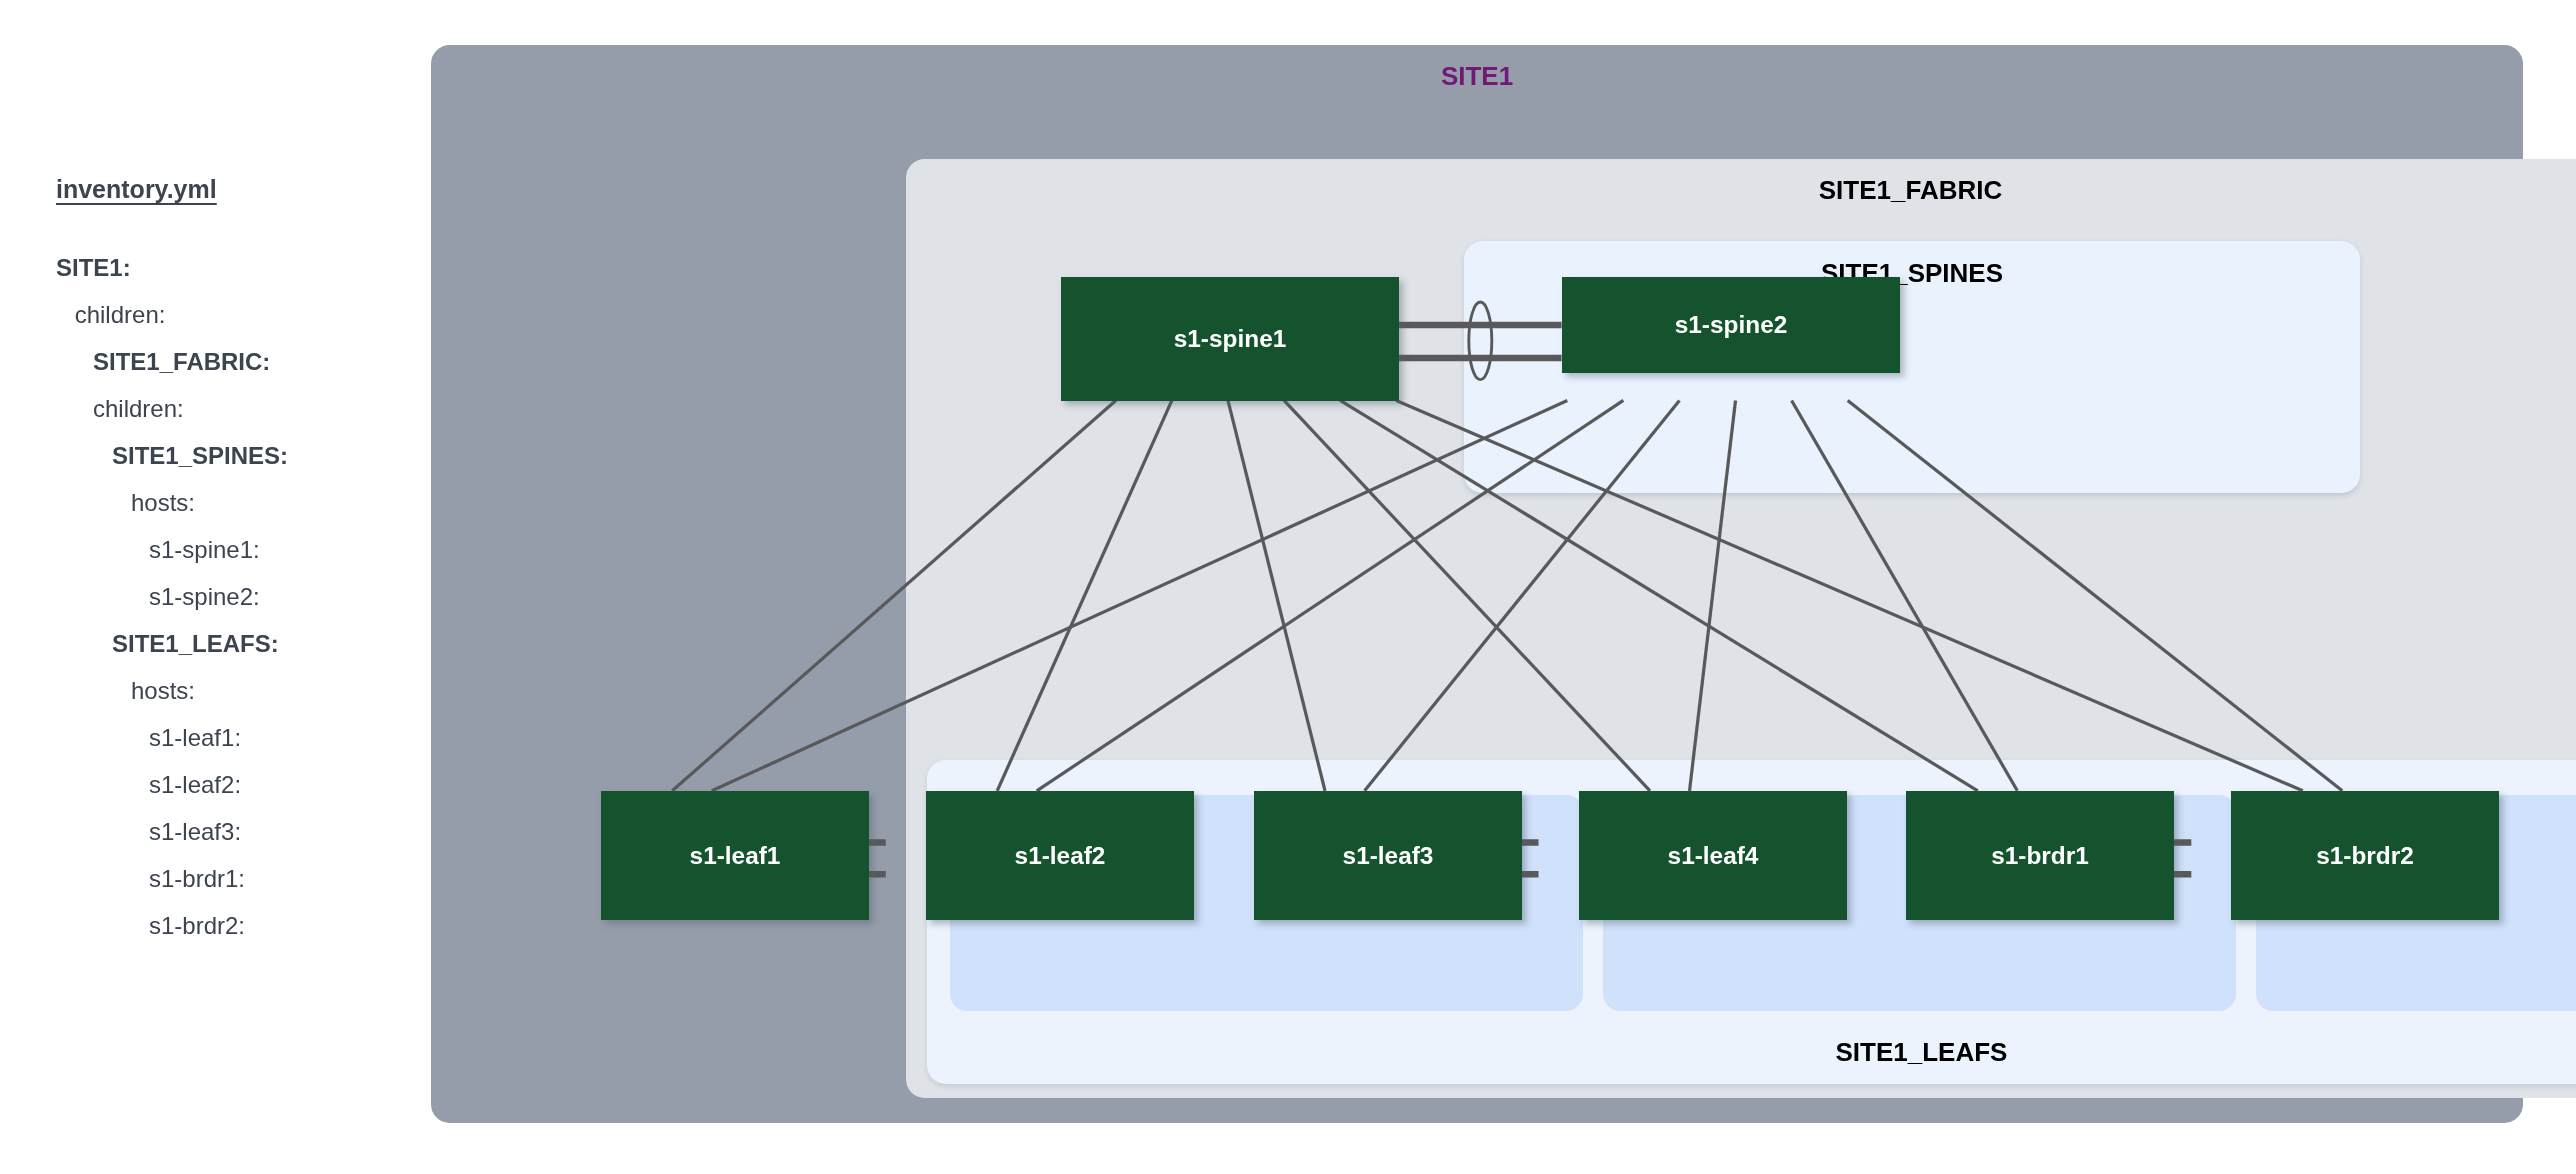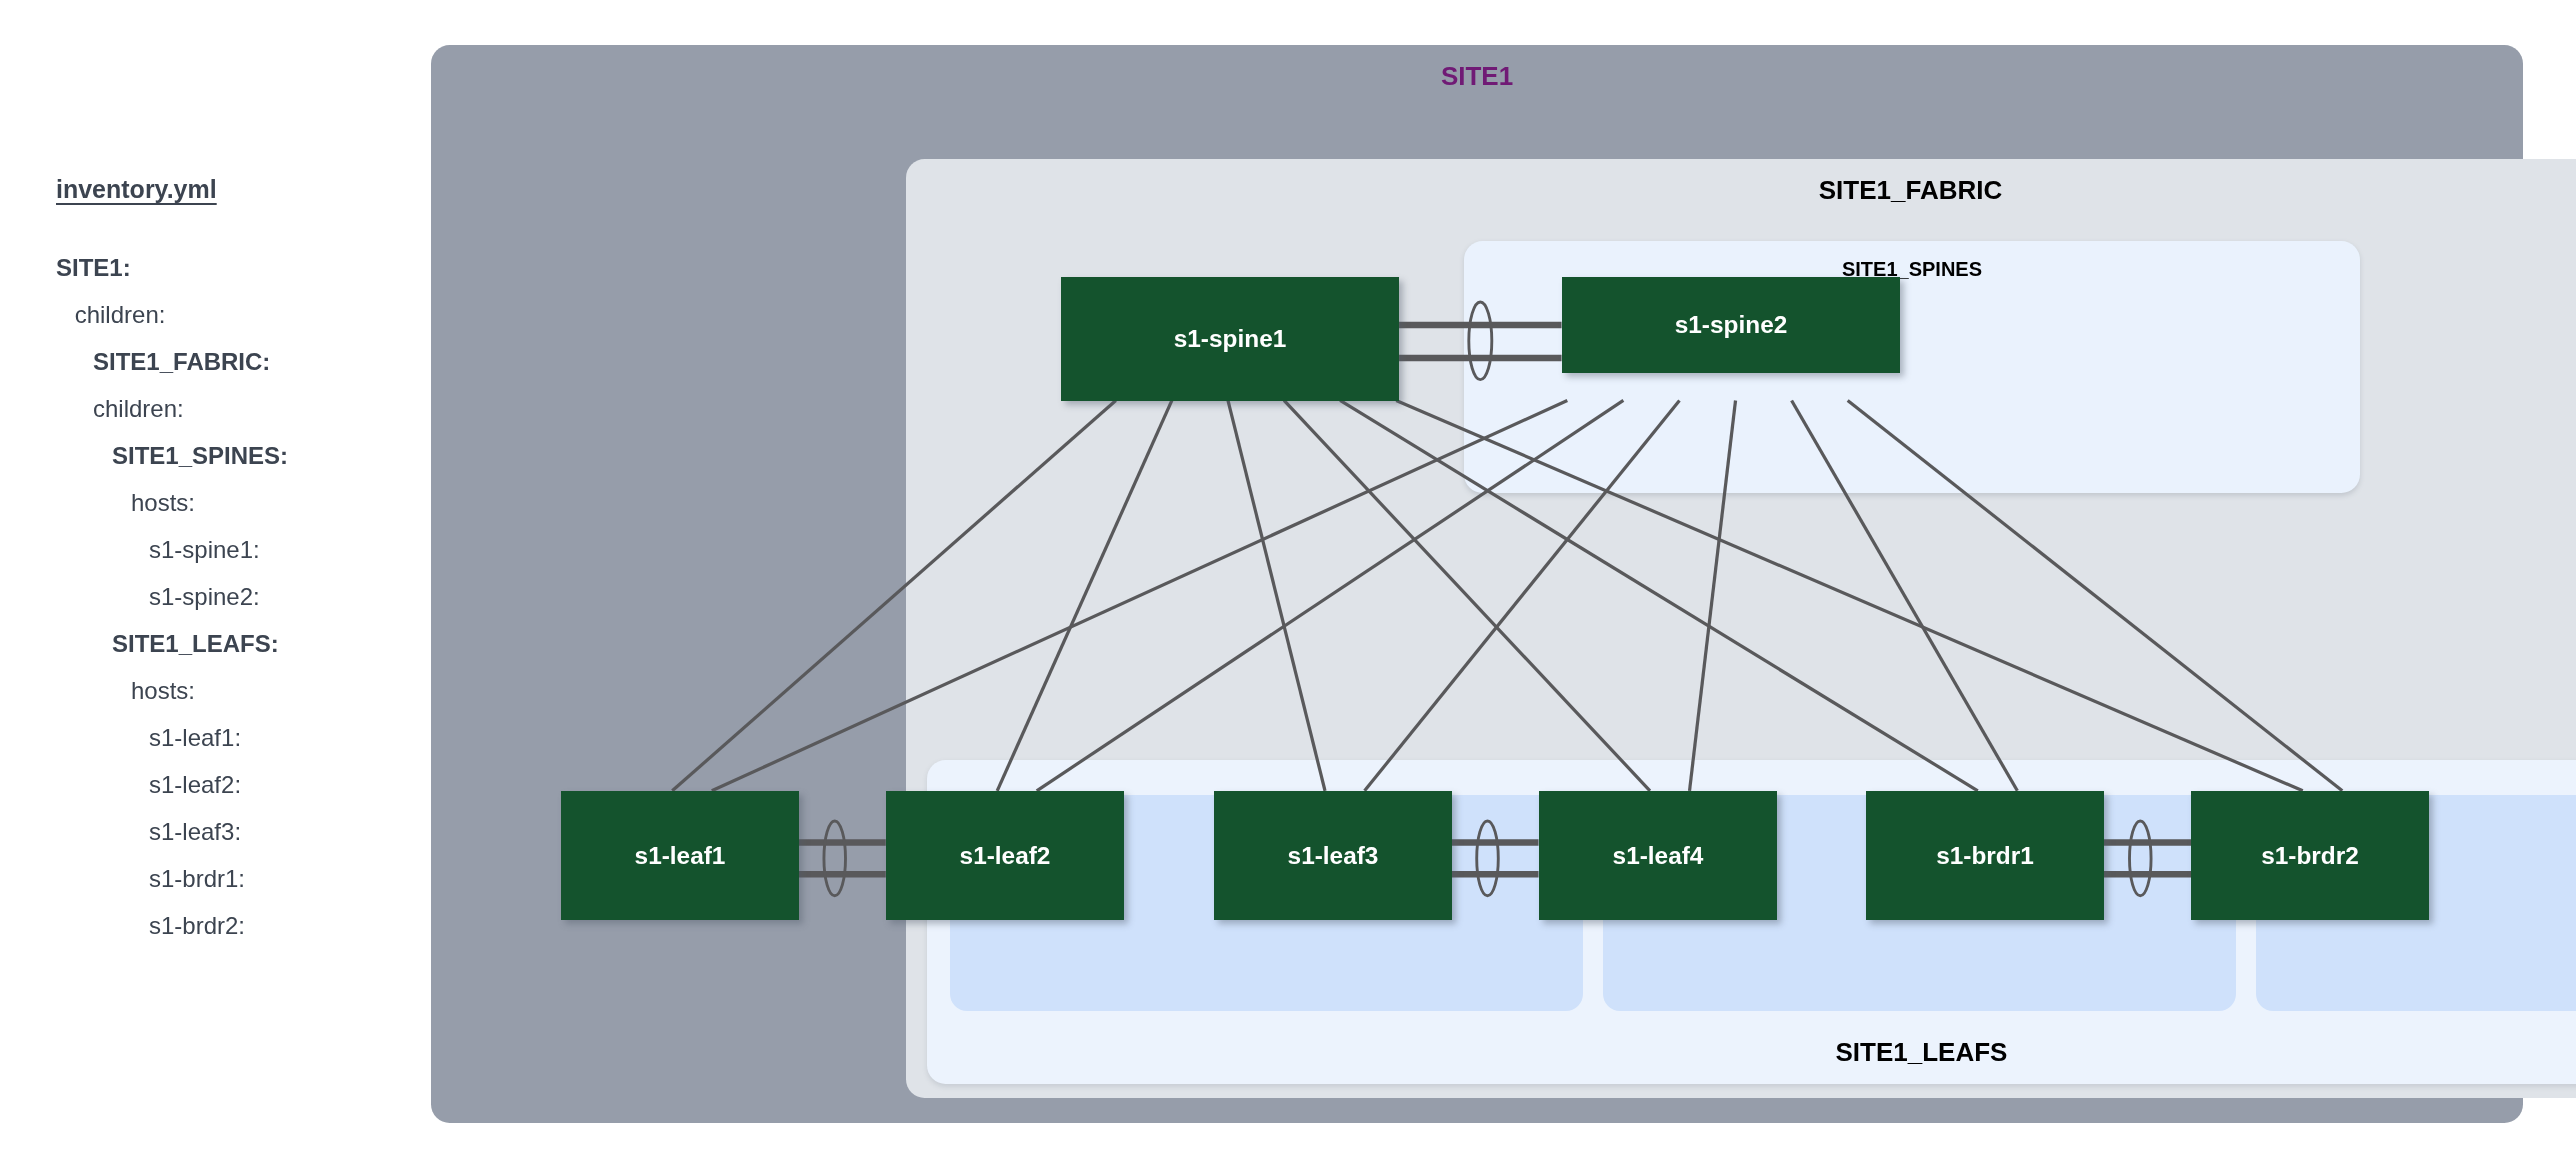--- a/index.html
+++ b/index.html
@@ -98,21 +98,21 @@
     background: #eaf2fd;
     border-radius: 18.7px;
     box-shadow: 0 2.2px 5.8px rgba(100,110,125,0.22);
   }
   #spines-title {
     position: absolute;
     left: 0;
     top: 17px;
     width: 100%;
     text-align: center;
-    font-size: 20px;
+    font-size: 26px;
     font-weight: bold;
     color: #000000;
   }
 
   #leafs-container {
     position: absolute;
     left: 496px;
     top: 715px;
     width: 1989px;
     height: 324px;
@@ -152,21 +152,21 @@
     font-weight: bold;
     display: flex;
     align-items: center;
     justify-content: center;
     box-shadow: 3.6px 4.3px 6.5px rgba(80,90,105,0.40);
   }
   
   #node-s1-spine1 { left: 1061px; top: 277px; width: 338px; height: 124px; }
   #node-s1-spine2 { left: 1562px; top: 277px; width: 338px; height: 96px; }
   
-  .leafnode { top: 791px; width: 238px; height: 129px; }
+  .leafnode { top: 791px; width: 268px; height: 129px; margin-left: 40px; }
   #node-s1-leaf1 { left: 561px; }
   #node-s1-leaf2 { left: 886px; }
   #node-s1-leaf3 { left: 1214px; }
   #node-s1-leaf4 { left: 1539px; }
   #node-s1-brdr1 { left: 1866px; }
   #node-s1-brdr2 { left: 2191px; text-align: center; }
 
   
   #links-svg {
     position: absolute;

